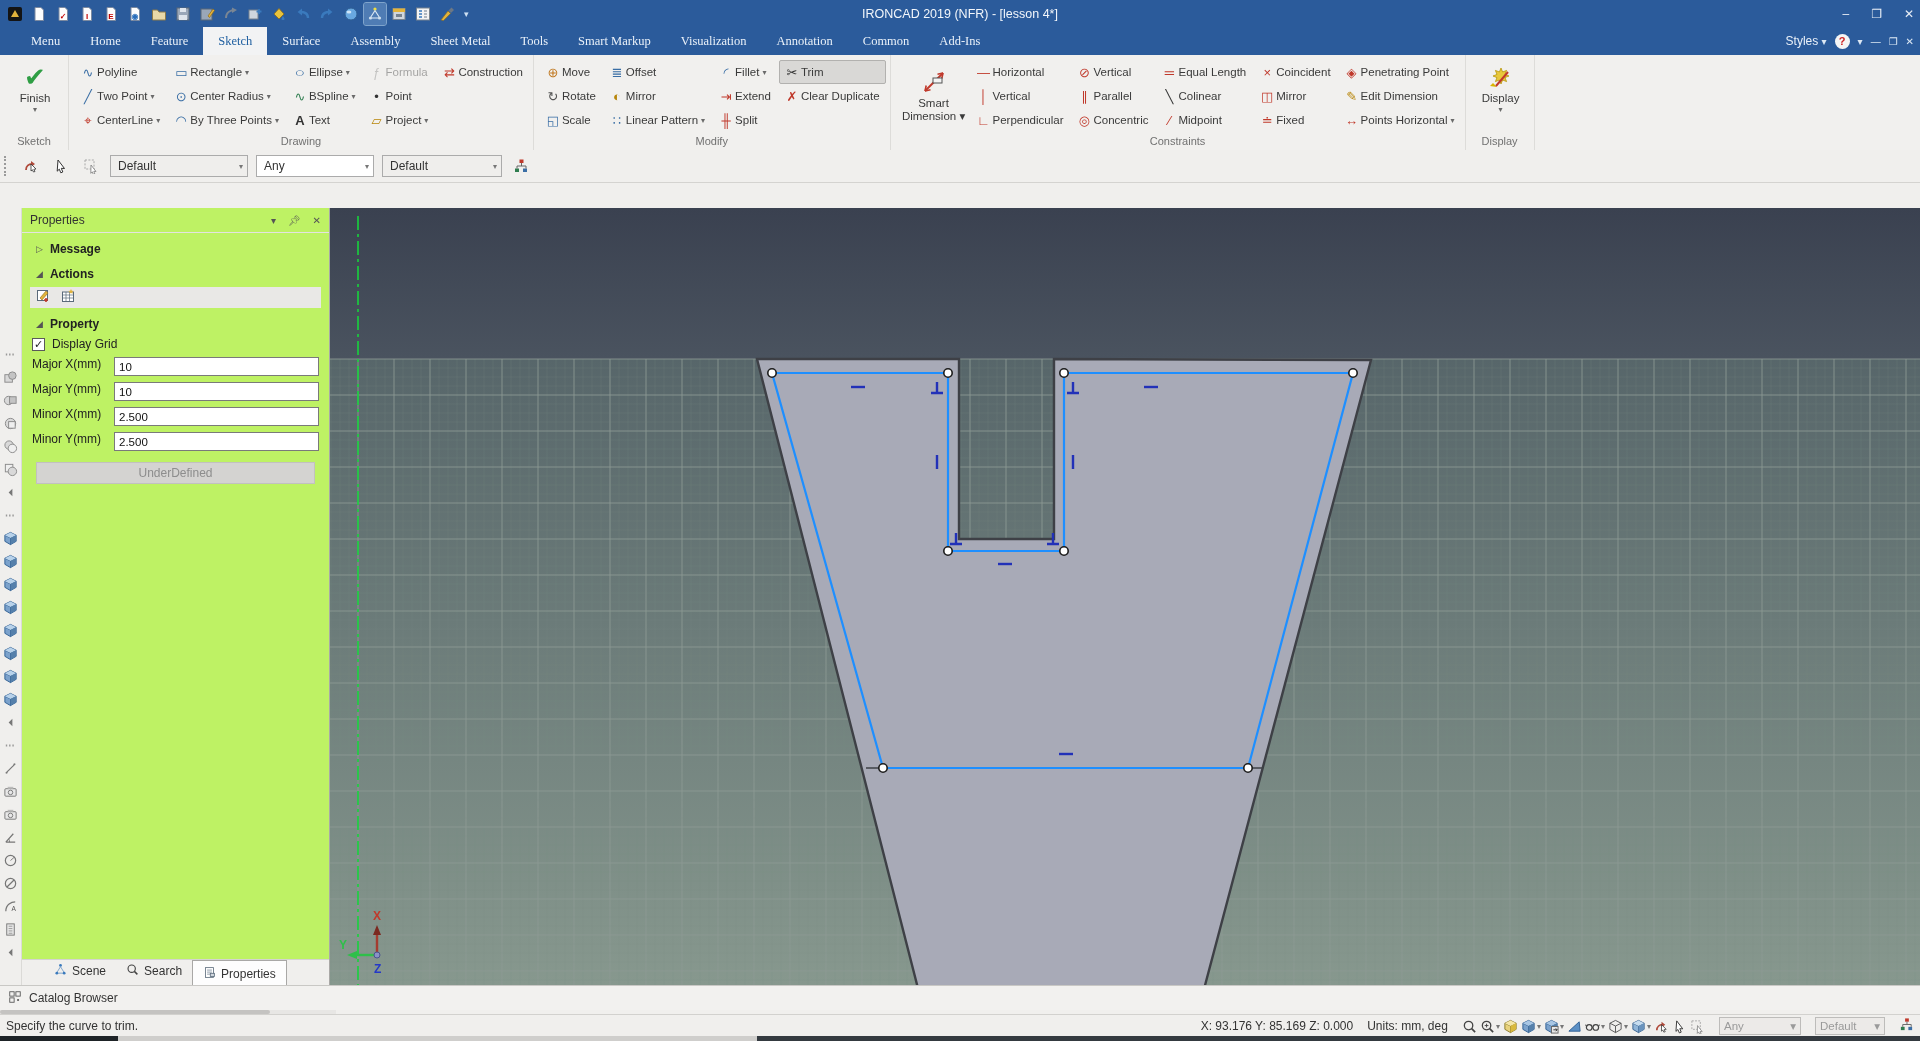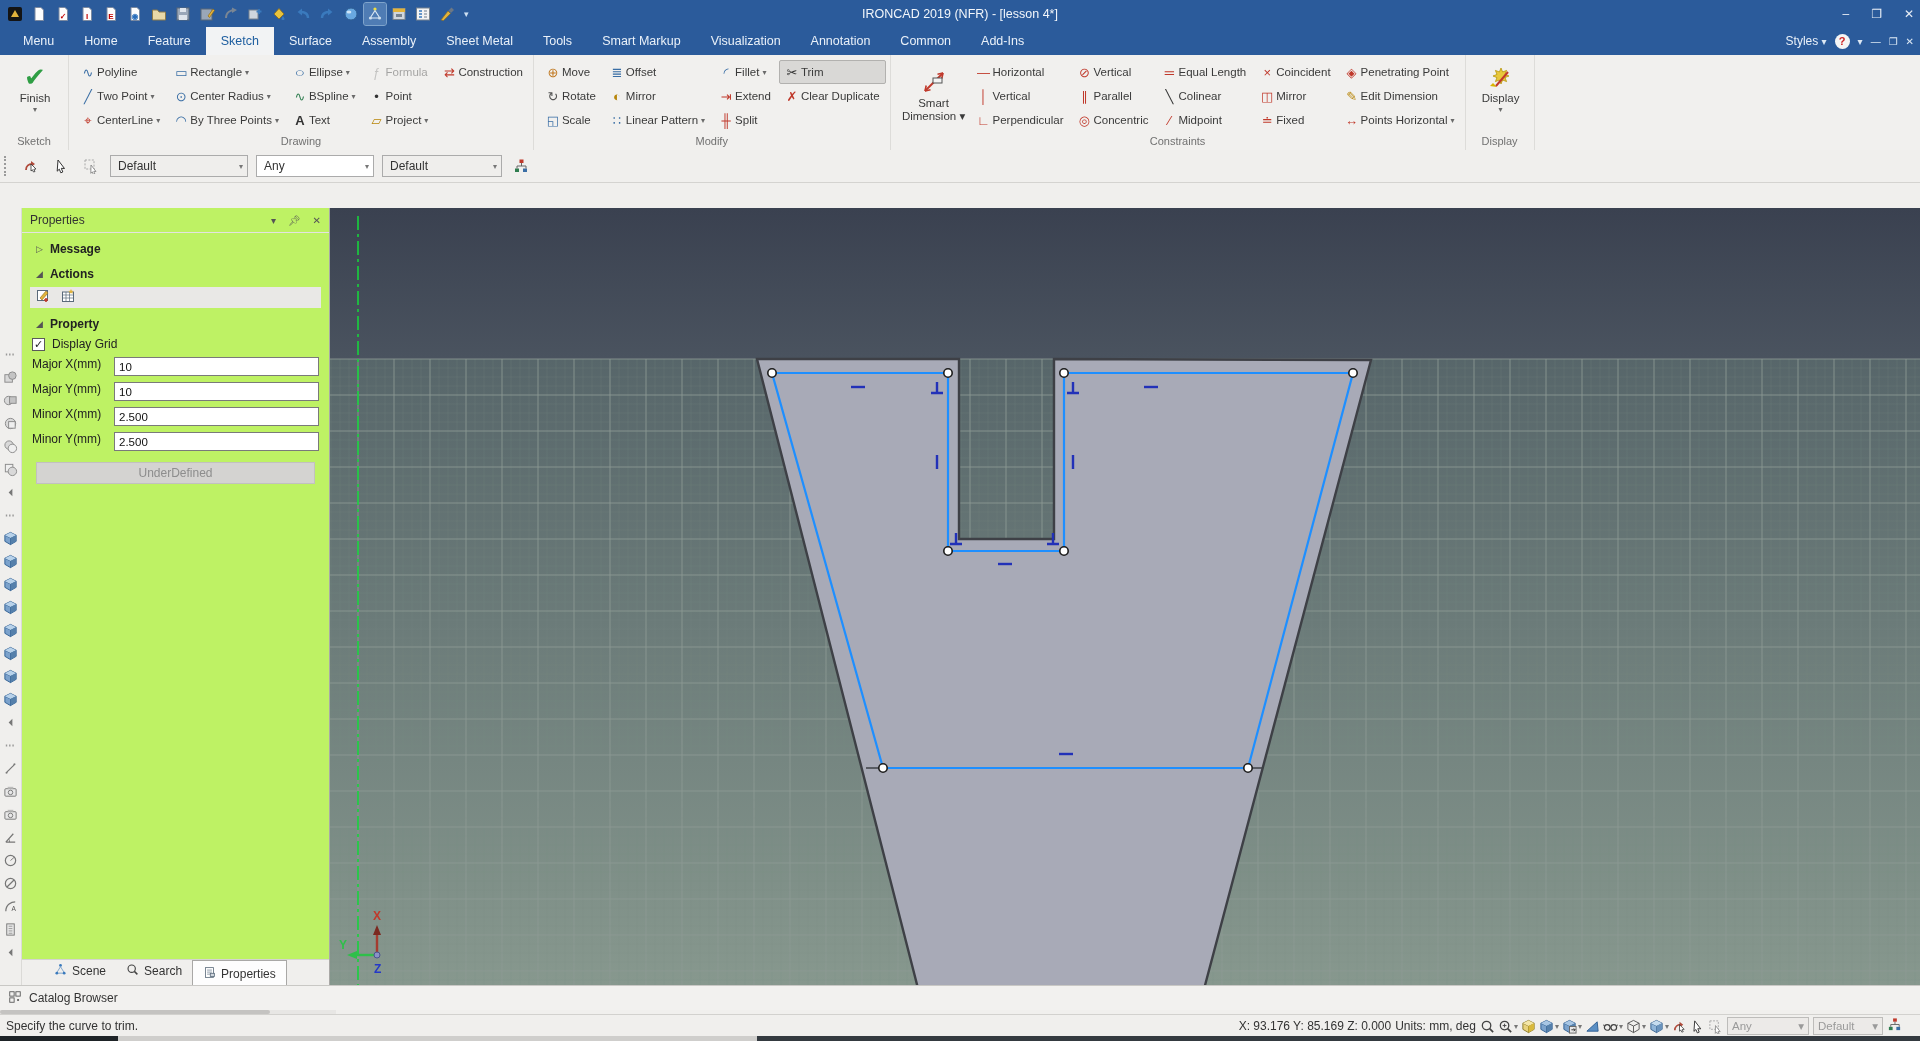--- a/index.html
+++ b/index.html
@@ -12,21 +12,21 @@
   .titlebar{position:absolute;left:0;top:0;width:1920px;height:27px;background:#2b5b9b;display:flex;align-items:center;}
   .qat{display:flex;align-items:center;gap:2px;padding-left:4px;}
   .qat .qicon{width:22px;height:22px;display:flex;align-items:center;justify-content:center;border-radius:2px;}
   .qat .qicon.sel{background:#4f7cb4;outline:1px solid #7fa4cc;}
   .qat .qcaret{color:#cfe0f2;font-size:9px;padding:0 4px;}
   .win-title{position:absolute;left:0;right:0;text-align:center;color:#f2f6fb;font-size:12.5px;pointer-events:none;}
   .win-btns{position:absolute;right:6px;top:0;height:27px;display:flex;align-items:center;gap:22px;color:#e8eef6;font-size:12px;}
   .win-btns span{cursor:default;}
   
   .menubar{position:absolute;left:0;top:27px;width:1920px;height:28px;background:#2b5b9b;display:flex;align-items:flex-end;}
-  .menu-tabs{display:flex;height:28px;padding-left:8px;}
+  .menu-tabs{display:flex;height:28px;padding-left:16px;font-family:Liberation Serif, serif;}
   .menu-tab{padding:0 15px;line-height:28px;font-size:12.5px;color:#eaf1f9;white-space:nowrap;}
   .menu-tab.active{background:#f2f3f4;color:#1f5fa0;}
   .menu-right{position:absolute;right:6px;bottom:0;height:28px;display:flex;align-items:center;gap:8px;color:#eaf1f9;font-size:12px;}
   .help-badge{width:15px;height:15px;border-radius:50%;background:#f5f5f5;color:#c22;font-weight:bold;font-size:11px;display:flex;align-items:center;justify-content:center;}
   .mini{font-size:10px;color:#dce8f4;}
   
   .ribbon{position:absolute;left:0;top:55px;width:1920px;height:95px;background:#f1f0ee;border-bottom:1px solid #cfcecb;display:flex;}
   .rgroup{position:relative;height:95px;border-right:1px solid #dddcd9;flex:0 0 auto;}
   .rgroup-label{position:absolute;left:0;right:0;bottom:3px;text-align:center;font-size:11px;color:#717171;}
   .rcols{display:flex;align-items:flex-start;padding:5px 4px 0 6px;gap:2px;}
@@ -76,21 +76,21 @@
   .panel-tabs{position:absolute;left:0;bottom:0;width:100%;height:26px;background:#f0efed;border-top:1px solid #d4d3d0;display:flex;align-items:flex-start;padding-left:22px;box-sizing:border-box;}
   .ptab{height:22px;display:flex;align-items:center;gap:5px;font-size:12px;color:#333;padding:0 10px;}
   .ptab.active{background:#fdfdfd;border:1px solid #a9a8a6;border-bottom:none;height:25px;}
   .canvas-wrap{position:absolute;left:330px;top:0;width:1590px;height:777px;background:#3c4352;}
   
   .catalog{position:absolute;left:0;top:985px;width:1920px;height:25px;background:#f2f1ef;border-top:1px solid #c9c8c5;display:flex;align-items:center;gap:7px;padding-left:8px;box-sizing:border-box;font-size:12px;color:#333;}
   .hscroll{position:absolute;left:0;top:1010px;width:336px;height:4px;background:#e7e6e4;}
   .hscroll .thumb{width:270px;height:4px;background:#c4c3c1;border-radius:2px;}
   .statusbar{position:absolute;left:0;top:1014px;width:1920px;height:22px;background:#f0efed;border-top:1px solid #d2d1ce;display:flex;align-items:center;font-size:12px;color:#333;}
   .status-msg{padding-left:6px;}
-  .status-right{margin-left:auto;display:flex;align-items:center;gap:4px;padding-right:18px;}
+  .status-right{margin-left:auto;display:flex;align-items:center;gap:14px;padding-right:6px;}
   .sicons{display:flex;align-items:center;gap:3px;}
   .sic{display:flex;align-items:center;}
   .sic .ca{font-size:8px;color:#777;margin-left:1px;}
   .sc-combo{width:82px;height:18px;border:1px solid #bdbcba;background:#eceae8;color:#9a9a9a;font-size:11.5px;display:flex;align-items:center;justify-content:space-between;padding:0 4px;box-sizing:border-box;}
   .bottom-sliver{position:absolute;left:0;top:1036px;width:1920px;height:5px;background:#cfcecc;}
   .bottom-sliver .d1{position:absolute;left:0;top:0;width:118px;height:5px;background:#1e2327;}
   .bottom-sliver .d2{position:absolute;left:757px;top:0;right:0;height:5px;background:#343a40;}
 </style>
 </head>
 <body>

